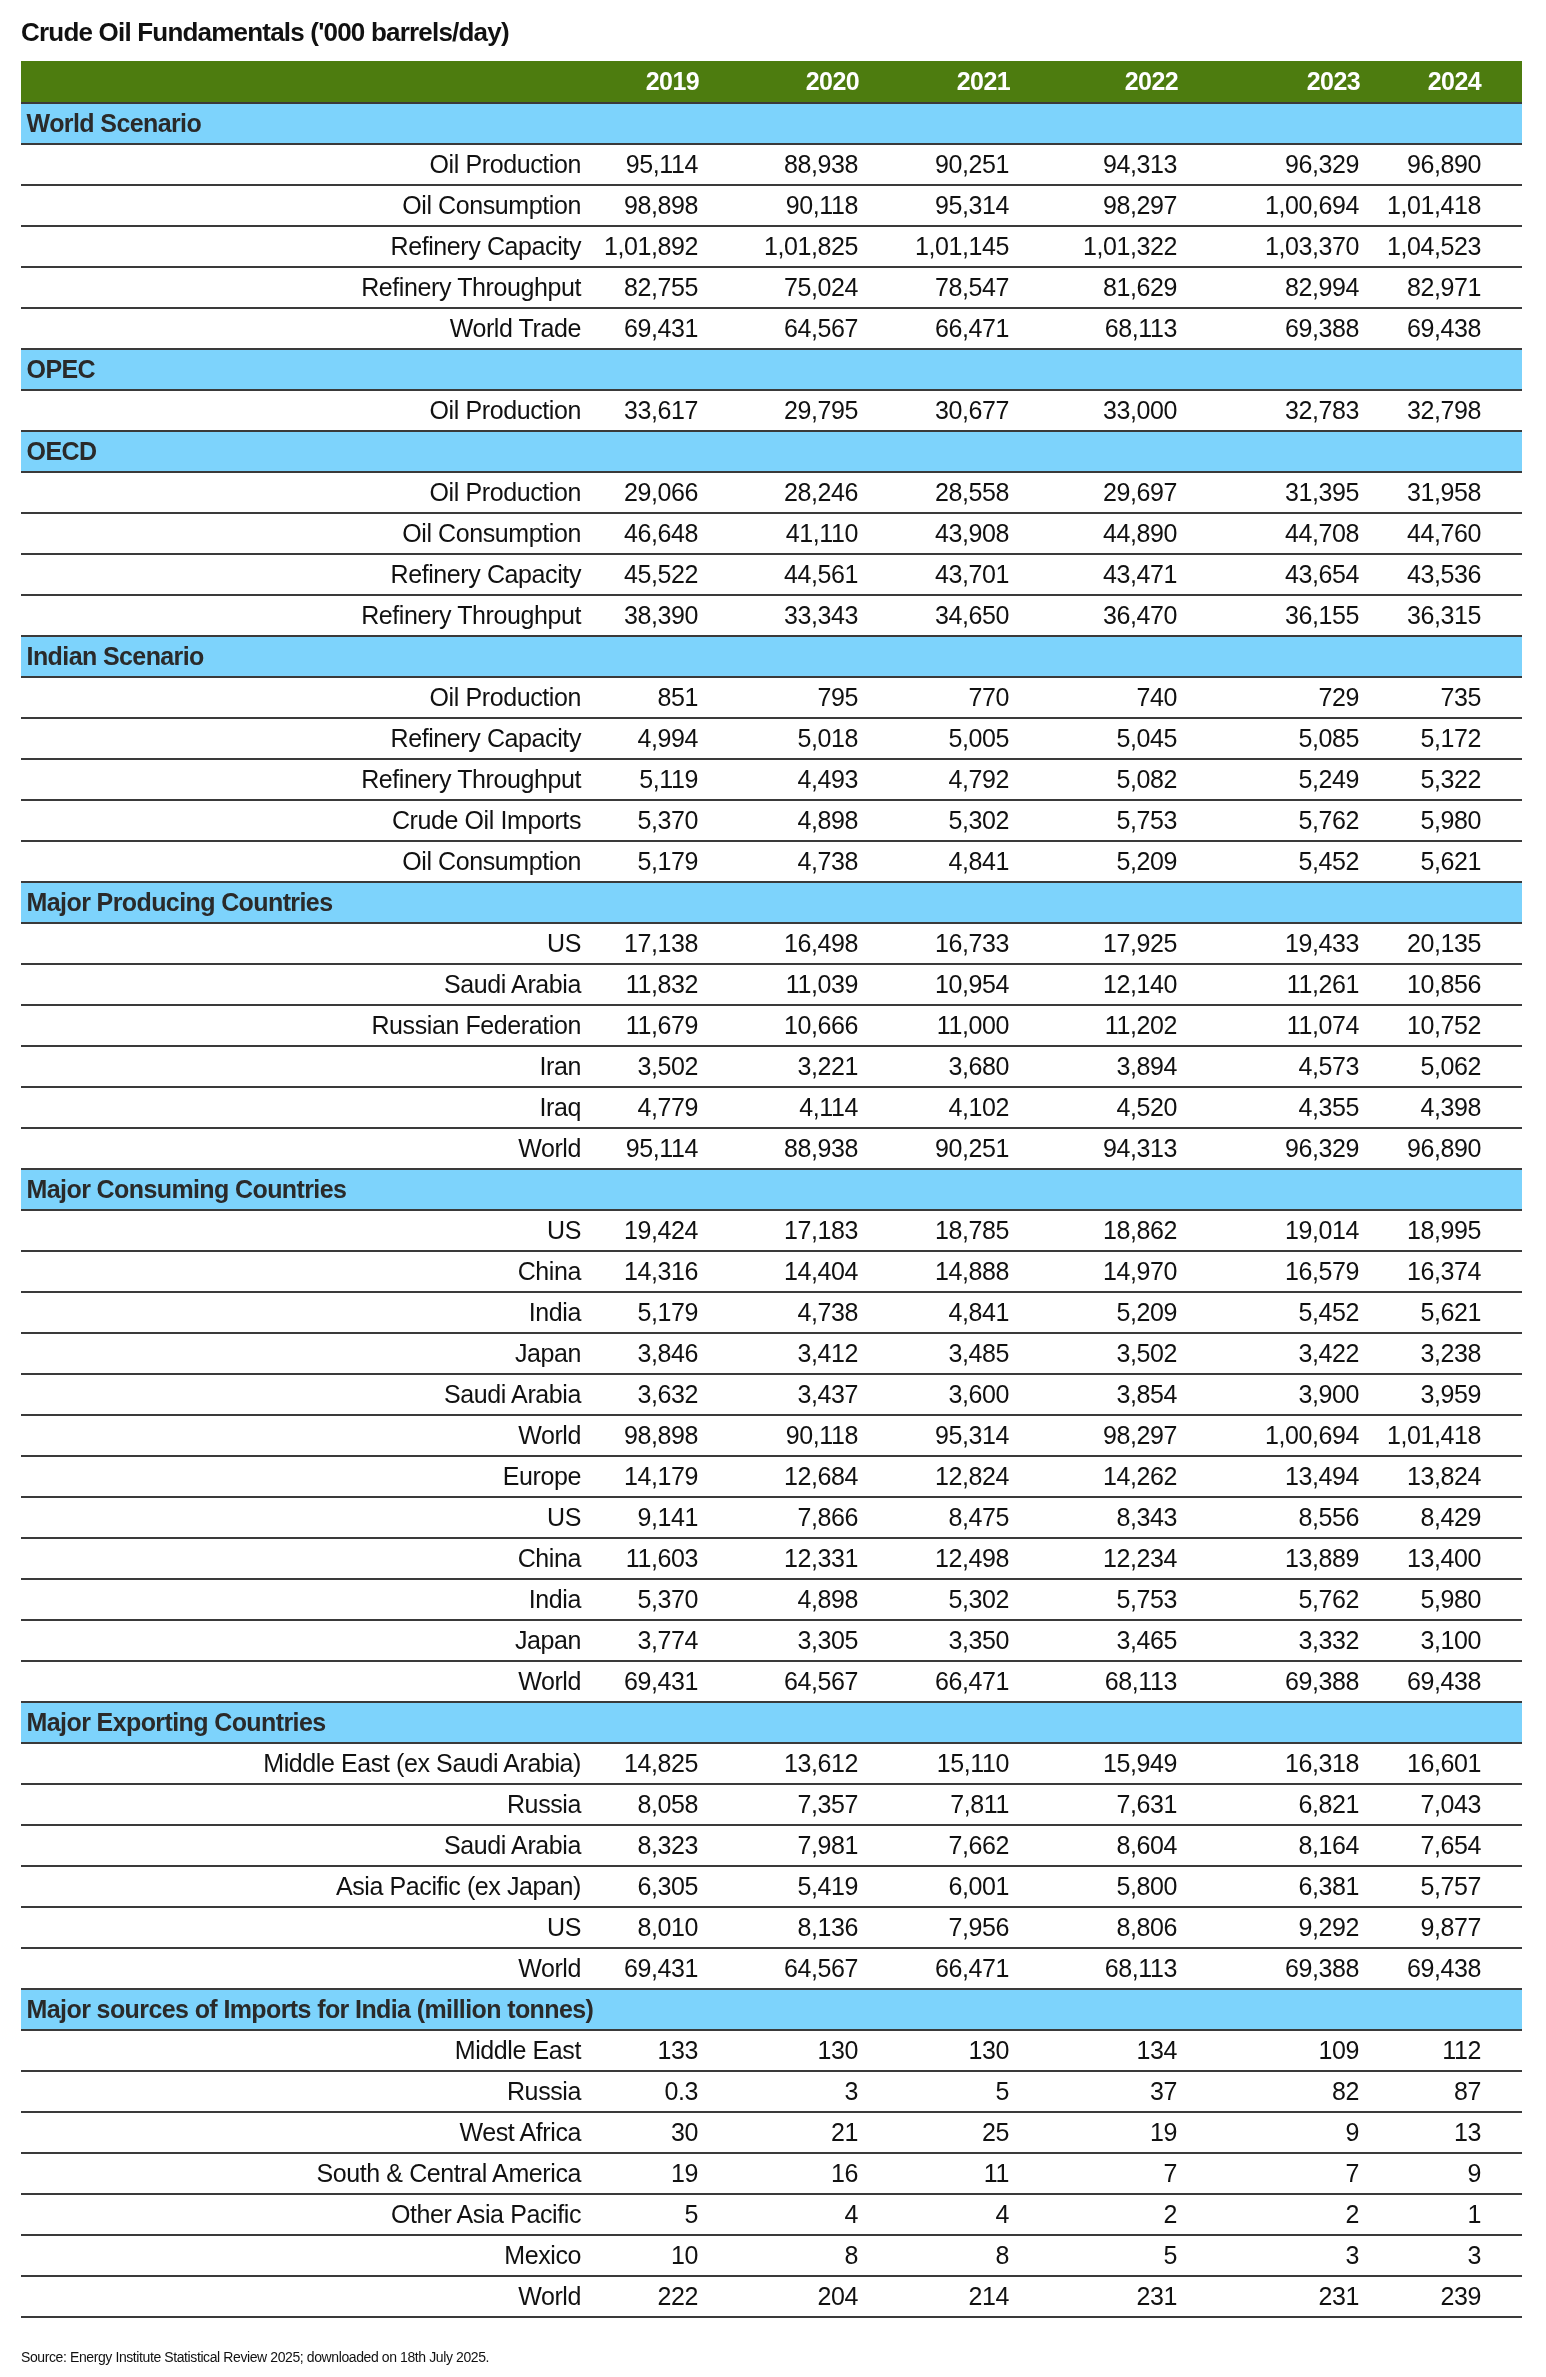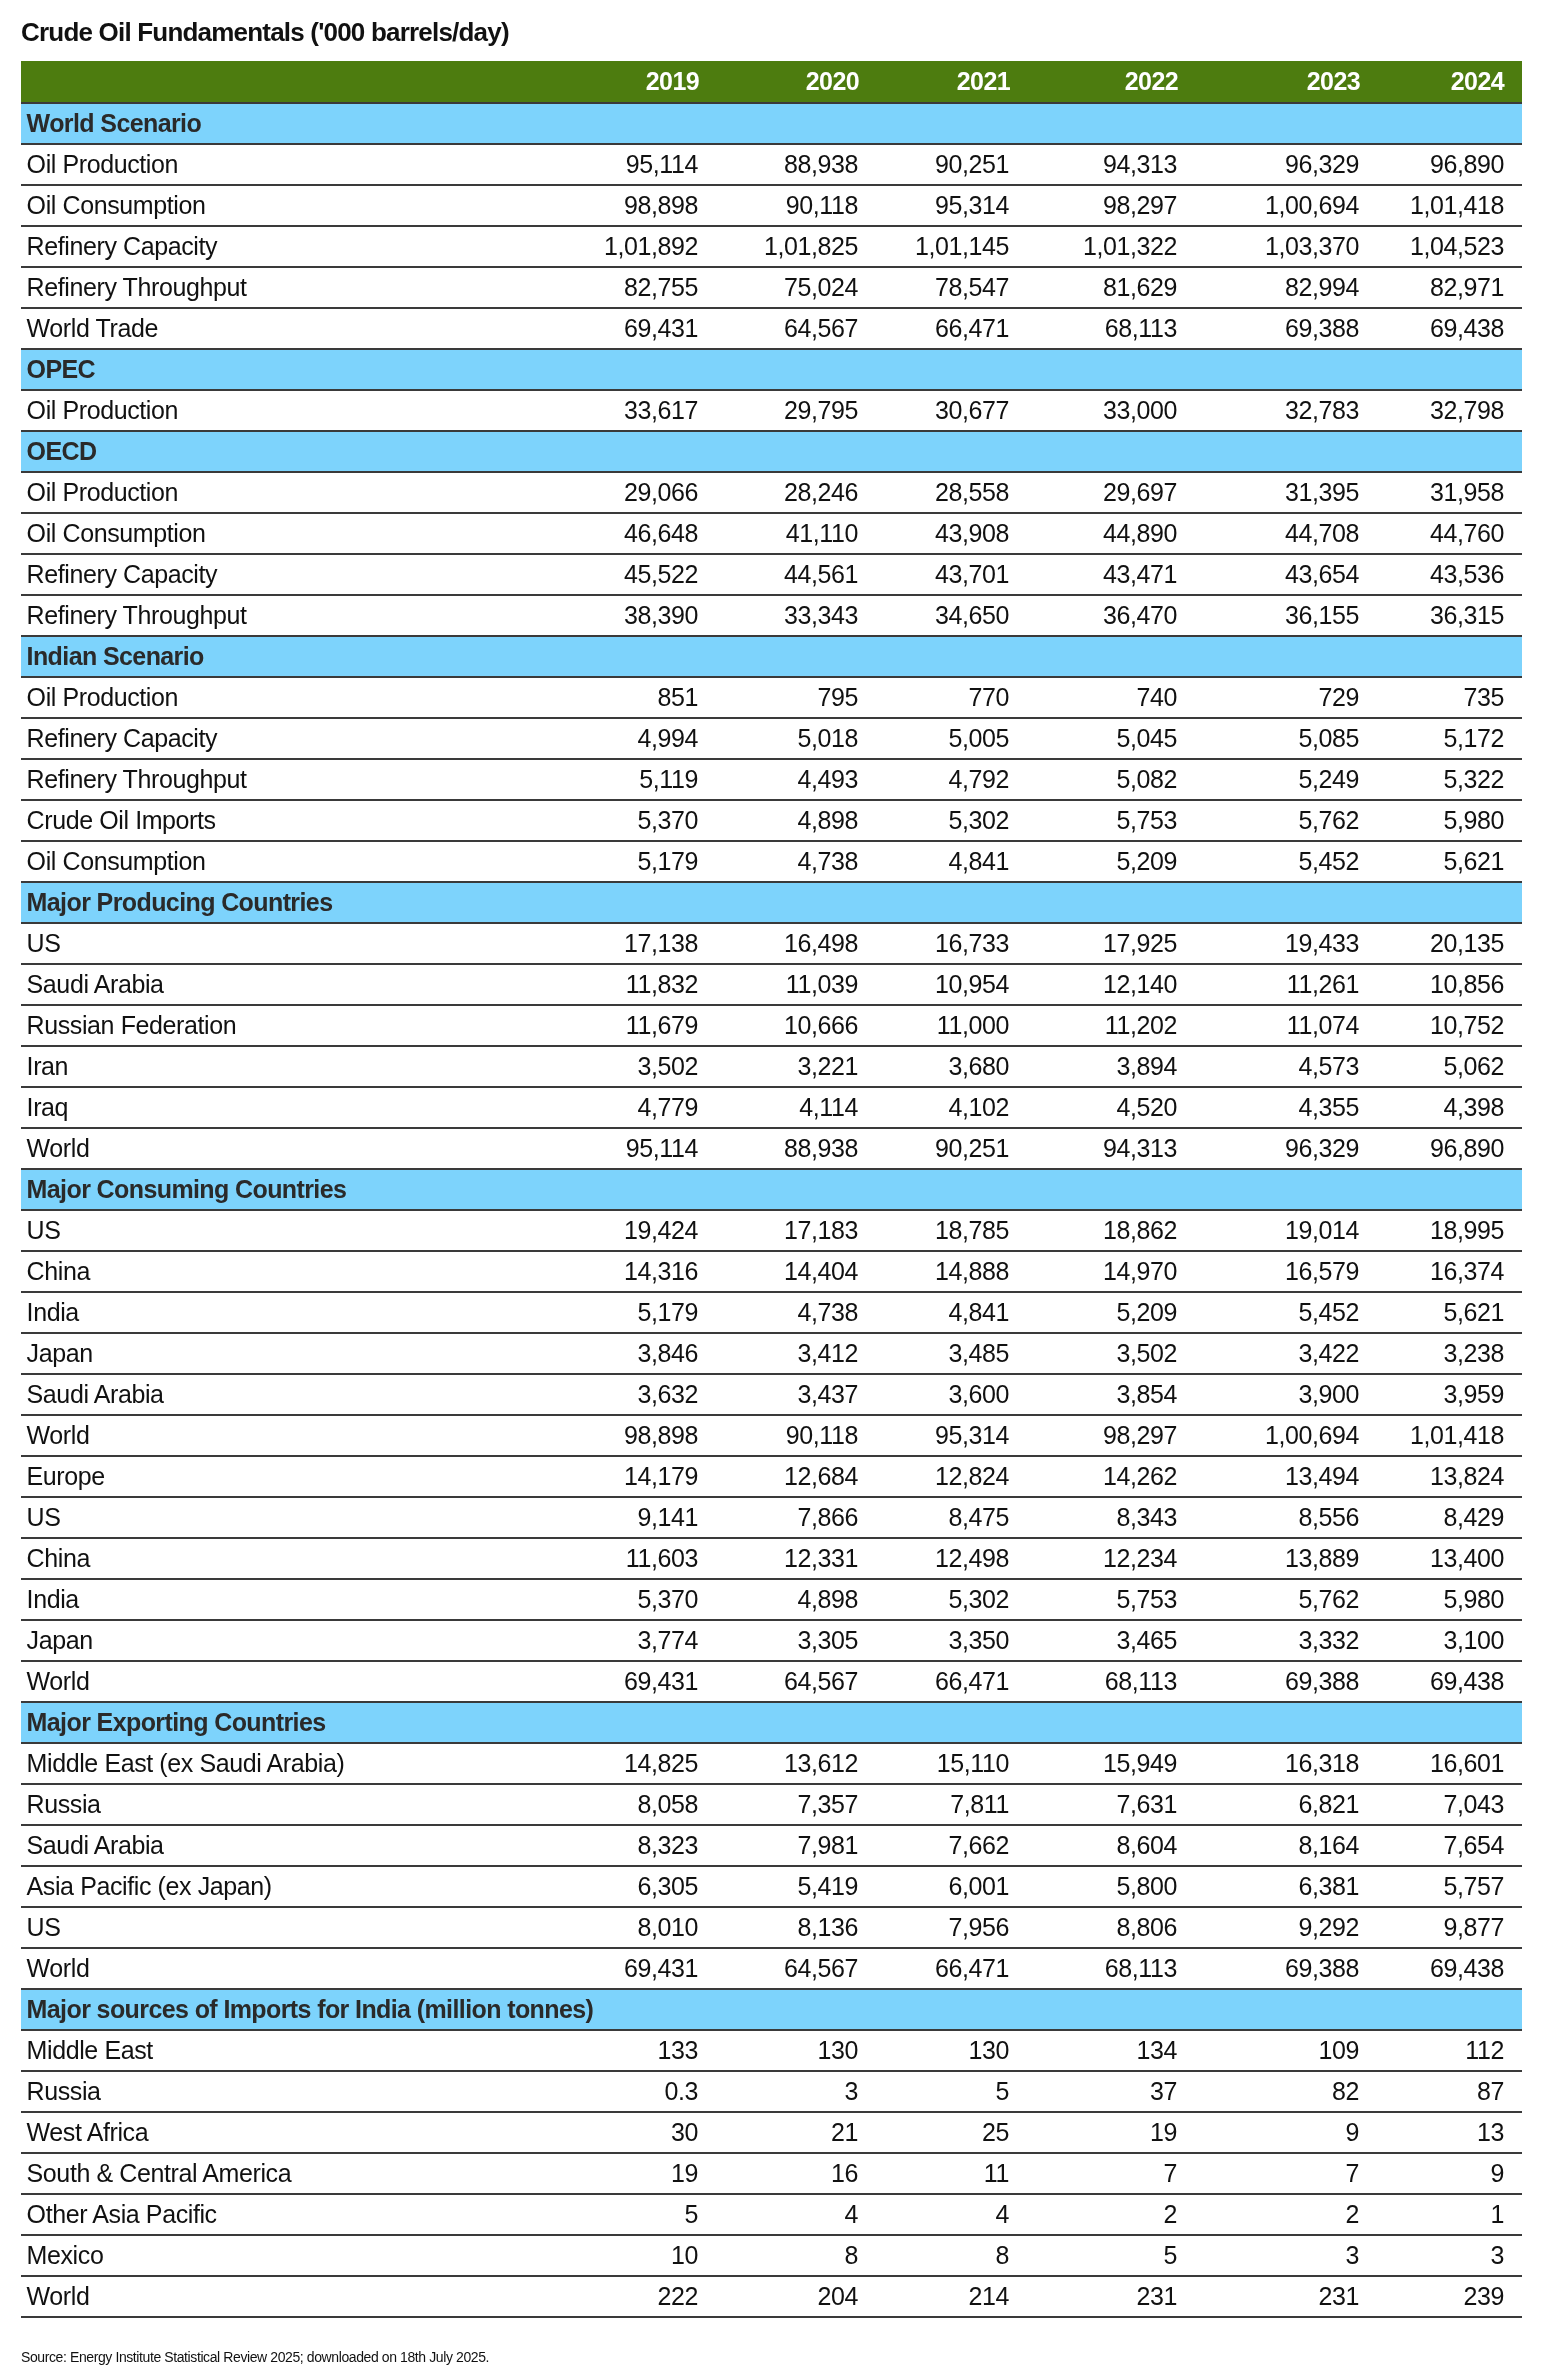--- a/index.html
+++ b/index.html
@@ -17,23 +17,23 @@
   col.c5 { width: 182px; }
   col.c6 { width: 162px; }
   thead tr { background: #4d7c0f; height: 42px; }
   thead th { color: #fff; font-size: 25px; font-weight: bold; text-align: right; padding: 0 0 0 0;
              letter-spacing: -0.6px; border-bottom: 2.8px solid #3a3a3a; }
   tr.section { background: #7dd3fc; height: 41px; }
   tr.section td { font-size: 25px; font-weight: bold; color: #2a2a2a; padding-left: 5.6px;
                   letter-spacing: -0.6px; border-bottom: 2.8px solid #3a3a3a; }
   tr.datarow { height: 41px; }
   tr.datarow td { font-size: 25px; border-bottom: 2.8px solid #3a3a3a; letter-spacing: -0.4px; }
-  tr.datarow td.lbl { padding-left: 5.6px; text-align: left; }
+  tr.datarow td.lbl { padding-left: 5.6px; text-align: right; }
   tr.datarow td.num { text-align: right; }
-  td.last-col, th.last-col { padding-right: 18px; }
+  td.last-col, th.last-col { padding-right: 41px; }
   .source { position: absolute; left: 21px; top: 2349px; font-size: 14px; 
             color: #111; letter-spacing: -0.4px; }
 </style>
 </head>
 <body>
 
 <div class="title">Crude Oil Fundamentals ('000 barrels/day)</div>
 
 <table>
   <colgroup>

